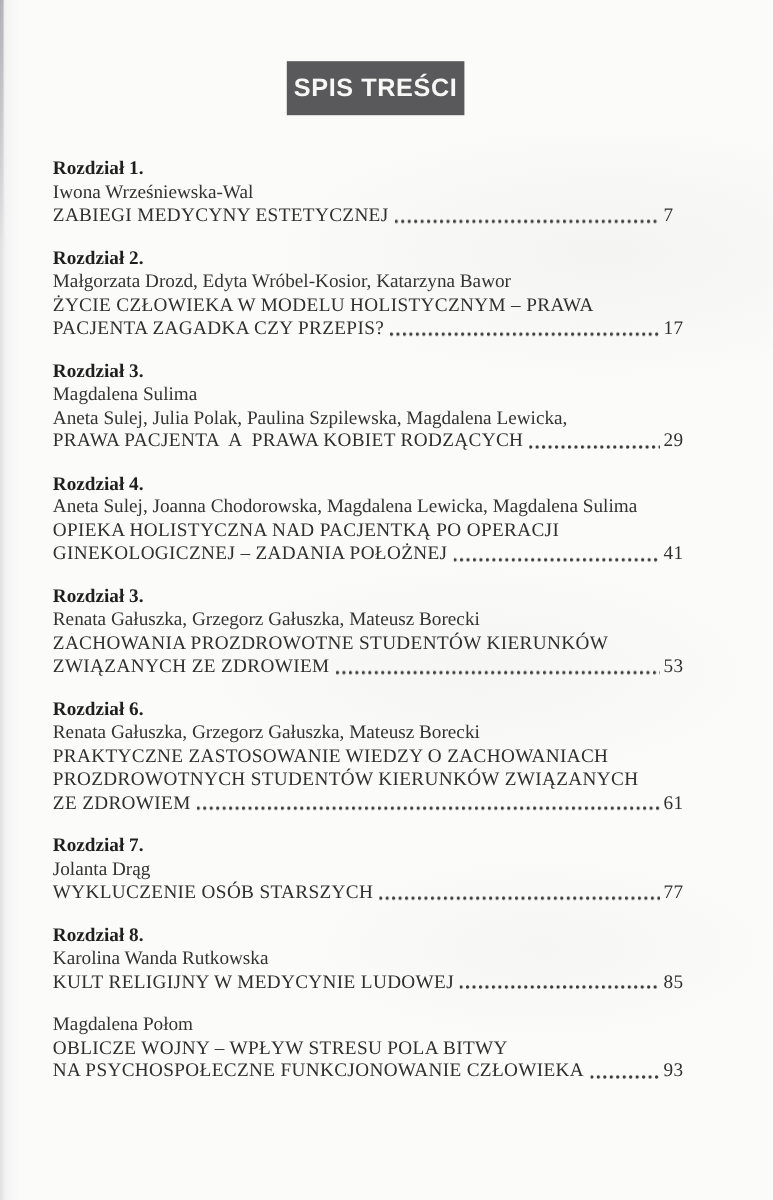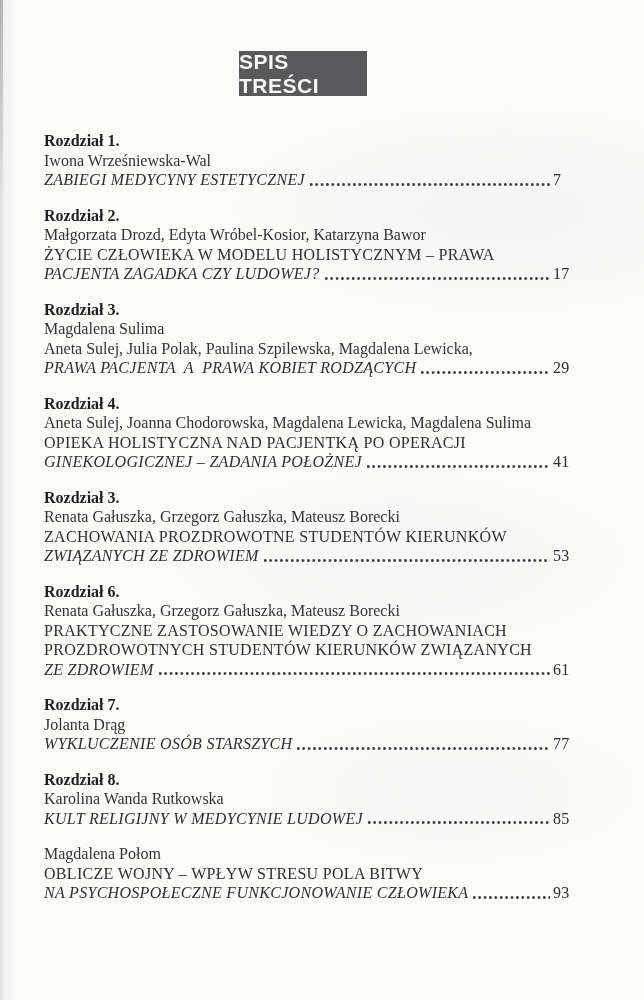--- a/index.html
+++ b/index.html
@@ -19,21 +19,21 @@
     font-family: "Liberation Serif", serif;
   }
   .edge-sliver {
     position: absolute; left: 0; top: 0; width: 3px; height: 210px;
     background: linear-gradient(to bottom, rgba(60,60,75,0.30), rgba(60,60,75,0.0));
   }
 
   .toc-header {
     position: absolute;
     left: 239px; top: 51px;
-    width: 128px; height: 45px;
+    width: 148px; height: 45px;
     background: #59595b;
     color: #f7f7f5;
     font-family: "Liberation Sans", sans-serif;
     font-weight: bold;
     font-size: 21px;
     letter-spacing: 0.5px;
     display: flex; align-items: center; justify-content: center;
   }
 
   .toc {
@@ -46,21 +46,21 @@
   }
   .chapter { margin-bottom: 16px; }
   .chapter-heading { font-weight: bold; color: #1f1f1f; }
   .author-line { color: #333333; }
   .title-line, .title-text, .page-num {
     letter-spacing: 0.3px;
     white-space: pre-wrap;
     color: #2f2f2f;
   }
   .title-last { display: flex; align-items: flex-end; }
-  .title-text { flex: 0 0 auto; font-style: italic; }
+  .title-text { flex: 0 0 auto; }
   .dots {
     flex: 1 1 auto;
     height: 5px;
     margin: 0 3px 3px 5px;
     background-image: radial-gradient(circle at 1.2px 2.5px, #3c3c3c 1.05px, rgba(0,0,0,0) 1.7px);
     background-size: 5.4px 5px;
     background-repeat: repeat-x;
     min-width: 12px;
   }
   .page-num { flex: 0 0 auto; width: 22px; text-align: left; }
@@ -83,21 +83,21 @@
         <span class="dots"></span>
         <span class="page-num">7</span>
       </div>
     </div>
 
     <div class="chapter">
       <div class="chapter-heading">Rozdział 2.</div>
       <div class="author-line">Małgorzata Drozd, Edyta Wróbel-Kosior, Katarzyna Bawor</div>
       <div class="title-line">ŻYCIE CZŁOWIEKA W MODELU HOLISTYCZNYM – PRAWA</div>
       <div class="title-last">
-        <span class="title-text">PACJENTA ZAGADKA CZY LUDOWEJ?</span>
+        <span class="title-text">PACJENTA ZAGADKA CZY PRZEPIS?</span>
         <span class="dots"></span>
         <span class="page-num">17</span>
       </div>
     </div>
 
     <div class="chapter">
       <div class="chapter-heading">Rozdział 3.</div>
       <div class="author-line">Magdalena Sulima</div>
       <div class="author-line">Aneta Sulej, Julia Polak, Paulina Szpilewska, Magdalena Lewicka,</div>
       <div class="title-last">

